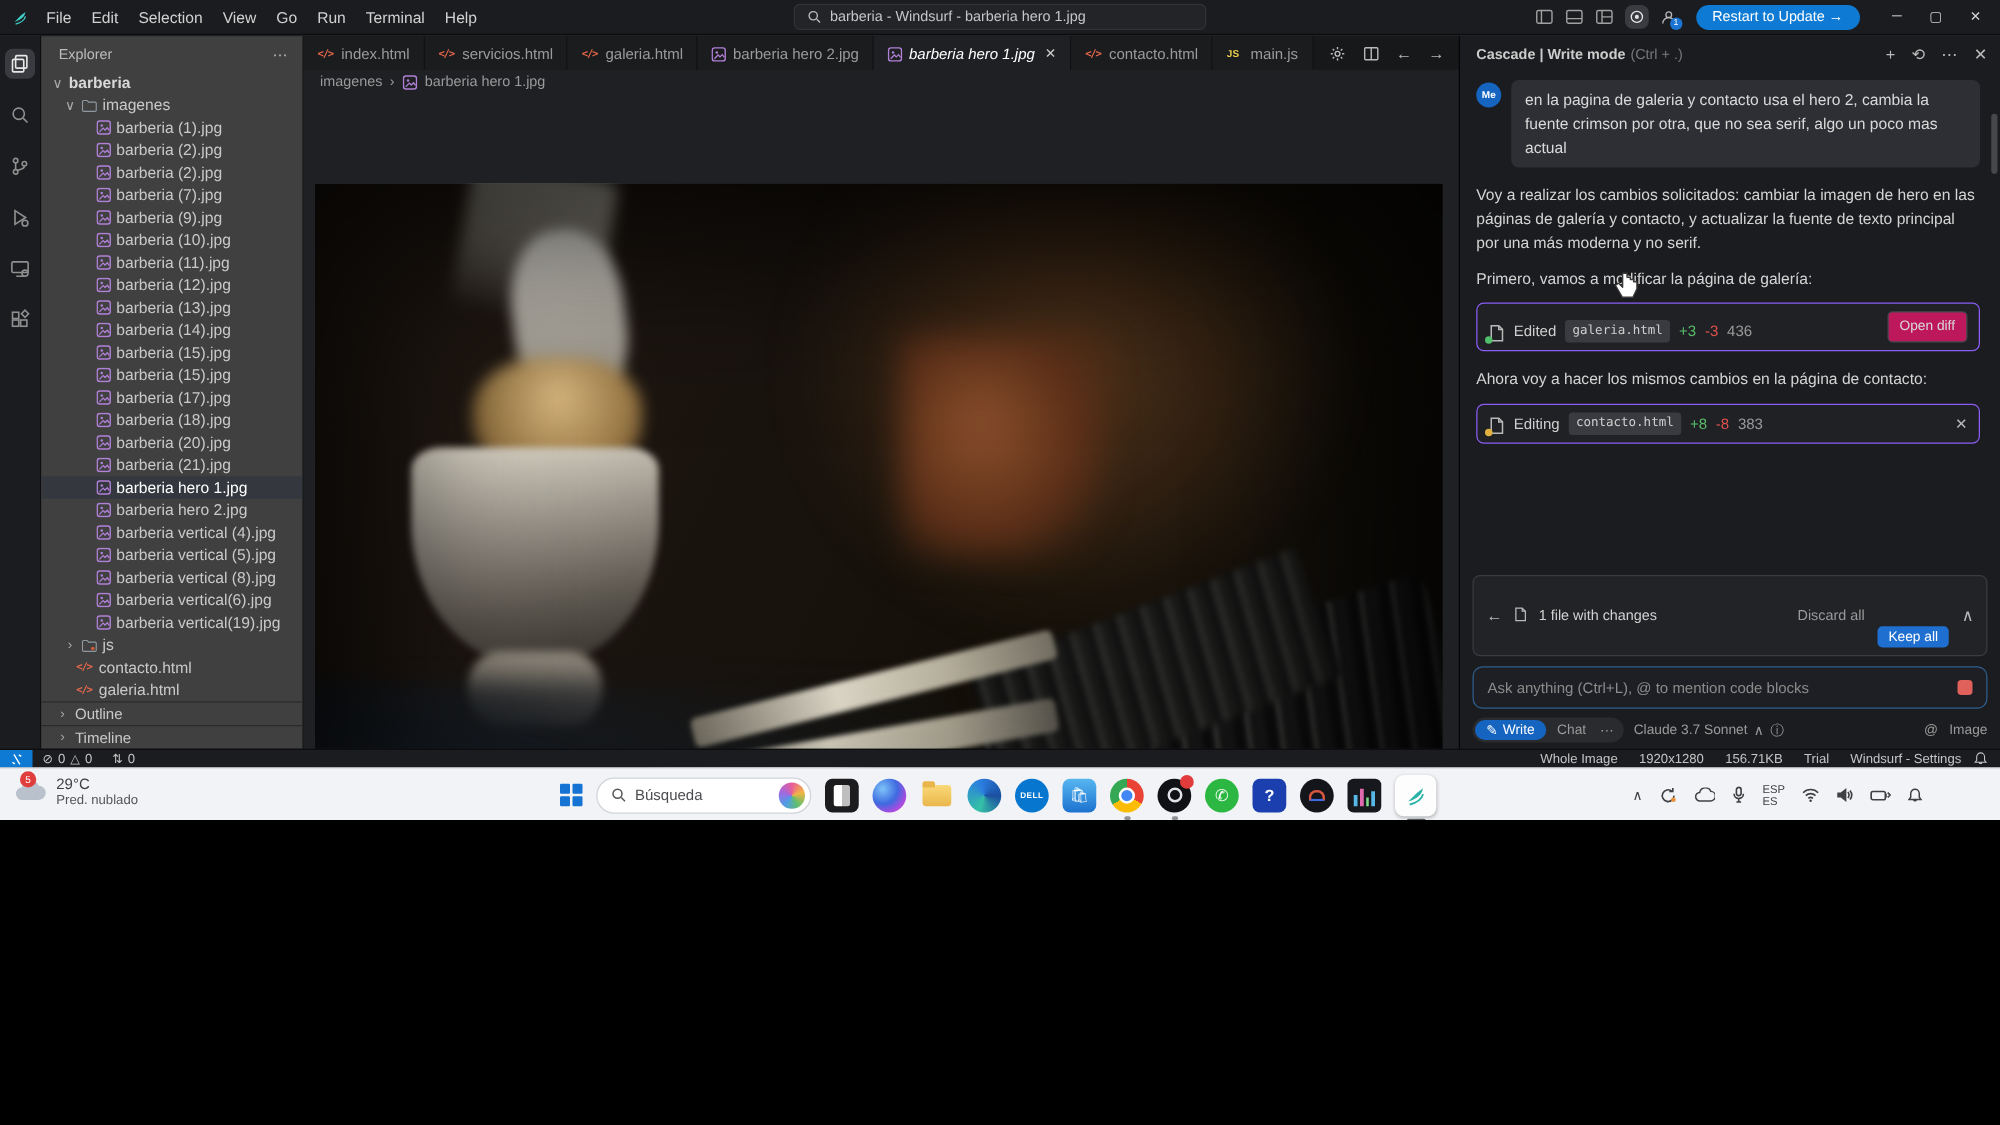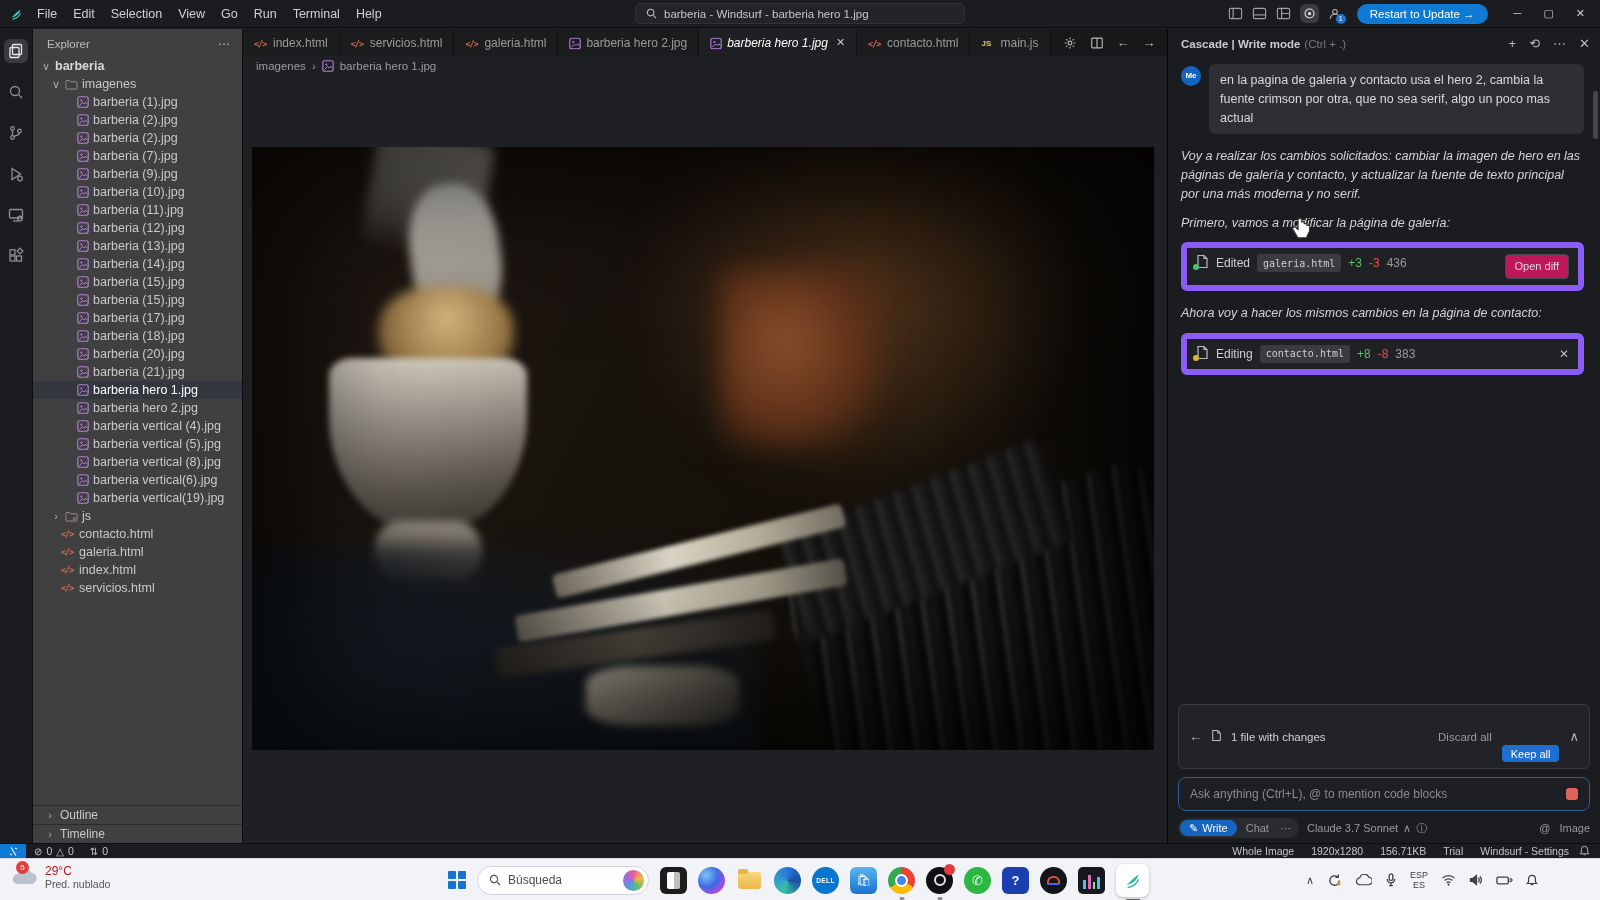--- a/index.html
+++ b/index.html
@@ -1,18 +1,18 @@
 <!DOCTYPE html>
 <html><head>
 <meta charset="utf-8">
 <style>
   * { margin:0; padding:0; box-sizing:border-box; }
   html,body { width:1600px; height:900px; background:#000; }
   body { font-family:"Liberation Sans", sans-serif; -webkit-font-smoothing:antialiased; }
-  .root { position:relative; width:1600px; height:900px; background:#1f2023; overflow:hidden;padding-left:16px; }
+  .root { position:relative; width:1600px; height:656px; background:#1f2023; overflow:hidden;padding-left:16px; }
 
   
   .titlebar { position:absolute; top:0; left:0; right:0; height:28px; background:#1b1c1f; border-bottom:1px solid #0d0d0f; display:flex; align-items:center; z-index:40; }
   .ws-logo { width:14px; height:14px; margin:0 6px 0 9px; }
   .menus { display:flex; }
   .menu { padding:3px 8px; font-size:12.5px; color:#d2d2d2; border-radius:4px; }
   .tb-search { position:absolute; left:50%; transform:translateX(-50%); display:flex; align-items:center; gap:7px; height:21px; padding:0 40px 0 10px; color:#c6c6c6; font-size:11.5px; background:#232428; border:1px solid #313237; border-radius:5px; min-width:330px; }
   .tb-right { position:absolute; right:4px; display:flex; align-items:center; gap:9px; }
   .tb-ic { width:15px; height:15px; opacity:.85; }
   .tb-ic-wrap { display:flex; align-items:center; justify-content:center; }
@@ -86,22 +86,22 @@
   
   .cascade { width:433px; background:#1b1c1f; border-left:1px solid #050506; display:flex; flex-direction:column; position:relative; }
   .cc-header { height:29px; display:flex; align-items:center; padding:0 10px 0 13px; font-size:11.5px; color:#cccccc; flex:0 0 29px; }
   .cc-title { font-weight:bold; }
   .cc-short { color:#77787c; margin-left:4px; }
   .cc-hicons { margin-left:auto; display:flex; align-items:center; gap:13px; color:#b9b9b9; font-size:13px; }
   .cc-body { flex:1; padding:6px 16px 0 13px; font-size:12.5px; color:#d4d4d4; line-height:1.5; overflow:hidden; }
   .user-row { display:flex; gap:8px; margin-bottom:13px; }
   .avatar { width:20px; height:20px; border-radius:50%; background:#1464c0; color:#fff; font-size:8px; font-weight:bold; display:flex; align-items:center; justify-content:center; flex:0 0 20px; margin-top:2px; }
   .bubble { background:#2e2f34; border-radius:6px; padding:7px 11px; flex:1; color:#d9d9d9; }
-  .resp { margin:0 0 10px;font-style:italic; }
-  .tool-card { display:flex; align-items:flex-start; gap:7px; border:6px solid #8b5cf6; background:#202124; border-radius:6px; padding:6px 9px; margin:2px 0 13px; font-size:12px; color:#cfcfcf; }
+  .resp { margin:0 0 10px; }
+  .tool-card { display:flex; align-items:flex-end; gap:7px; border:1px solid #8b5cf6; background:#202124; border-radius:6px; padding:6px 9px; margin:2px 0 13px; font-size:12px; color:#cfcfcf; }
   .doc-ic { position:relative; width:13px; height:15px; flex:0 0 13px; }
   .doc-ic svg { stroke:#b9b9b9; fill:none; stroke-width:1.2; }
   .doc-dot { position:absolute; left:-3px; bottom:-1px; width:6px; height:6px; border-radius:50%; }
   .dot-green { background:#4fbf6b; }
   .dot-yellow { background:#e0b13f; }
   .chip { font-family:"DejaVu Sans Mono", monospace; font-size:10px; background:#3a3b40; color:#cfcfcf; border-radius:3px; padding:1.5px 6px; }
   .plus-n { color:#57bf6b; }
   .minus-n { color:#e0524e; }
   .total-n { color:#9a9a9a; }
   .card-right { margin-left:auto; }
@@ -133,21 +133,21 @@
   .sb-gap { width:8px; }
   .sb-right { margin-left:auto; display:flex; align-items:center; gap:17px; margin-right:10px; }
   .sb-item { white-space:nowrap; }
   .glyph { font-size:10px; }
 
   
   .taskbar { position:absolute; left:0; right:0; bottom:0; height:42px; background:#f1f3f6; border-top:1px solid #d9dade; z-index:30; }
   .weather { position:absolute; left:10px; top:5px; display:flex; align-items:center; gap:7px; }
   .cloud-wrap { position:relative; width:28px; height:24px; }
   .wbadge { position:absolute; left:6px; top:-4px; width:13px; height:13px; background:#e03d3d; border-radius:50%; color:#fff; font-size:8px; display:flex; align-items:center; justify-content:center; z-index:2; }
-  .wtemp { font-size:12px; color:#b91c1c; }
+  .wtemp { font-size:12px; color:#404040; }
   .wdesc { font-size:10.5px; color:#555; }
   .tb-center { position:absolute; left:448px; top:0; height:42px; display:flex; align-items:center; gap:11px; }
   .start { width:18px; height:18px; display:grid; grid-template-columns:8px 8px; grid-template-rows:8px 8px; gap:2px; }
   .start div { background:#1573d4; border-radius:1px; }
   .search-pill { display:flex; align-items:center; gap:7px; width:172px; height:29px; background:#fff; border:1px solid #d0d3da; border-radius:15px; padding:0 4px 0 11px; font-size:12px; color:#4c4c50; }
   .sp-dot { margin-left:auto; width:21px; height:21px; border-radius:50%; background:conic-gradient(#e95d9a,#f2b544,#65c06a,#4d9de6,#a06ae0,#e95d9a); }
   .apps { display:flex; align-items:center; gap:11px; }
   .app { position:relative; width:27px; height:27px; border-radius:6px; display:flex; align-items:center; justify-content:center; font-size:13px; }
   .run-dot { position:absolute; bottom:-6px; left:50%; transform:translateX(-50%); width:5px; height:3px; border-radius:2px; background:#8f9096; }
   .a-note { background:#1c1c1e; color:#fff; }
@@ -169,21 +169,21 @@
   .a-media { background:#14151a; border-radius:50%; position:relative; }
   .a-media i { width:13px; height:9px; border-radius:6px 6px 2px 2px; border:2px solid #d85540; border-bottom-color:#3f6ae0; }
   .a-mixer { background:#17181d; border-radius:5px; display:flex; gap:2px; align-items:flex-end; padding:5px; }
   .a-mixer i { width:3px; background:#57b8e8; }
   .a-mixer i:nth-child(1){height:9px;} .a-mixer i:nth-child(2){height:14px;background:#e06ab0;} .a-mixer i:nth-child(3){height:7px;background:#7de08a;} .a-mixer i:nth-child(4){height:12px;}
   .a-windsurf { width:33px; height:33px; background:#fdfdfd; border-radius:7px; box-shadow:0 1px 3px rgba(0,0,0,.25); }
   .a-windsurf svg { width:19px; height:19px; }
   .ws-underline { position:absolute; bottom:-5px; left:50%; transform:translateX(-50%); width:15px; height:3px; border-radius:2px; background:#5a5b60; }
   .tray { position:absolute; right:62px; top:0; height:42px; display:flex; align-items:center; gap:13px; color:#3f4043; }
   .tray svg { stroke:#3f4043; fill:none; stroke-width:1.4; }
-  .lang { font-size:9px; line-height:1.15; text-align:center; color:#3f4043; }
+  .lang { font-size:9px; line-height:1.15; color:#3f4043; }
   .tchev { font-size:11px; color:#3f4043; }
 </style>
 </head>
 <body>
 
 <div class="root">
 
   <div class="titlebar">
     <svg class="ws-logo" viewBox="0 0 16 16">
         <path d="M3 12 C6 11 12 9 13 3 L9 6 L3 12 Z" fill="#3fd0c9"></path>

